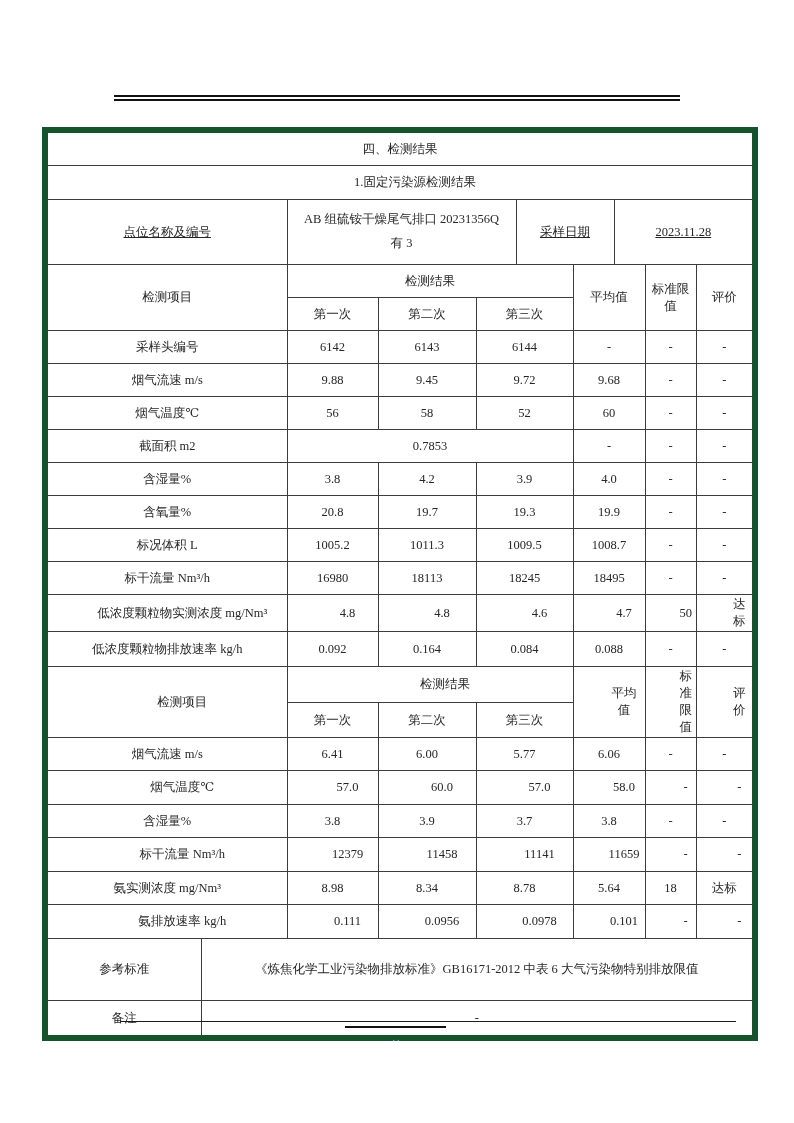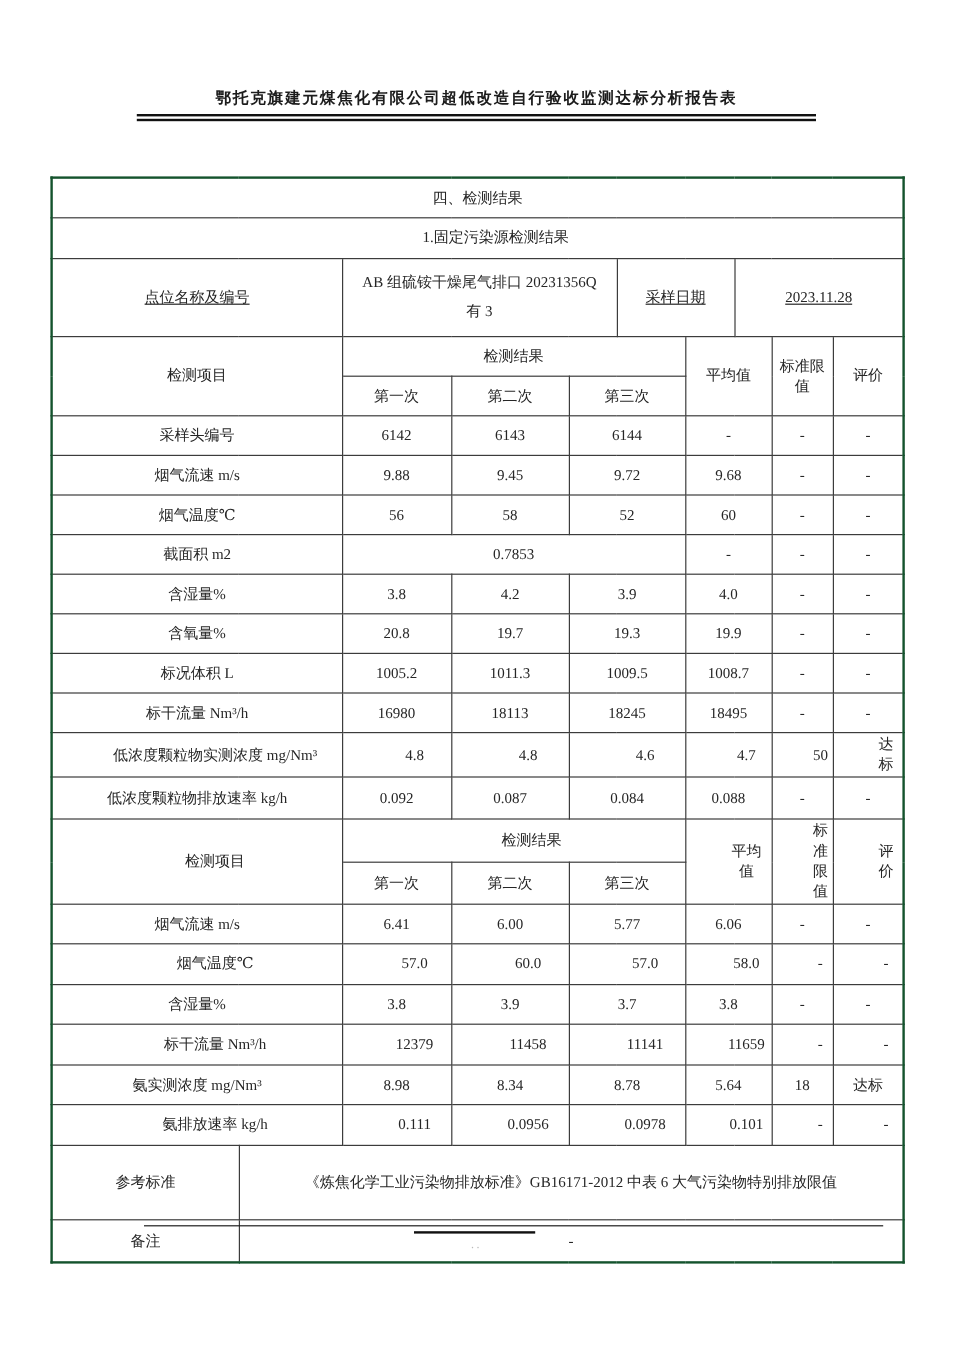--- a/index.html
+++ b/index.html
@@ -16,22 +16,21 @@
     text-align:center; font-size:13px; font-weight:bold;
     letter-spacing:1.5px; color:#1c1c1c;
   }
   .header-rule {
     position:absolute; top:95px; left:114px; width:566px; height:2px;
     border-top:2px solid #111; border-bottom:2px solid #111;
   }
   table.report {
     position:absolute; left:42px; top:127px; width:710px;
     border-collapse:collapse; table-layout:fixed;
-    border:2px solid #14532d;
-    margin-top:20px;
+    border:6px solid #14532d;
   }
   table.report td {
     border:1px solid #3c3c3c;
     text-align:center; vertical-align:middle;
     font-size:12.5px; color:#262626;
     padding:1px 4px;
     overflow:hidden;
   }
   tr.h32 td{height:30px;} tr.h33 td{height:31px;padding-left:34px;} tr.h34 td{height:32px;}
   tr.h64 td{height:62px;text-decoration:underline;} tr.h61 td{height:59px;}
@@ -48,21 +47,20 @@
   .footer-mark {
     position:absolute; top:1032px; left:0; width:100%;
     text-align:center; color:#b9b9b9; font-size:10px; letter-spacing:2px;
   }
 </style>
 </head>
 <body>
 
 <div class="page">
 
-  <div class="doc-header">鄂托克旗建元煤焦化有限公司超低改造自行验收监测达标分析报告表</div>
   <div class="header-rule"></div>
 
   <table class="report">
     <colgroup>
       <col style="width:156px">
         <col style="width:86px">
         <col style="width:91px">
         <col style="width:98px">
         <col style="width:40px">
       <col style="width:57px">
@@ -175,21 +173,21 @@
       <td>4.8</td>
       <td>4.8</td>
       <td colspan="2">4.6</td>
       <td colspan="2">4.7</td>
       <td>50</td>
       <td>达标</td>
     </tr>
     <tr class="h34">
       <td colspan="2">低浓度颗粒物排放速率 kg/h</td>
       <td>0.092</td>
-      <td>0.087</td>
+      <td>0.164</td>
       <td colspan="2">0.084</td>
       <td colspan="2">0.088</td>
       <td>-</td>
       <td>-</td>
     </tr>
 
     <tr class="h33">
       <td colspan="2" rowspan="2">检测项目</td>
       <td colspan="4">检测结果</td>
       <td colspan="2" rowspan="2">平均值</td>

